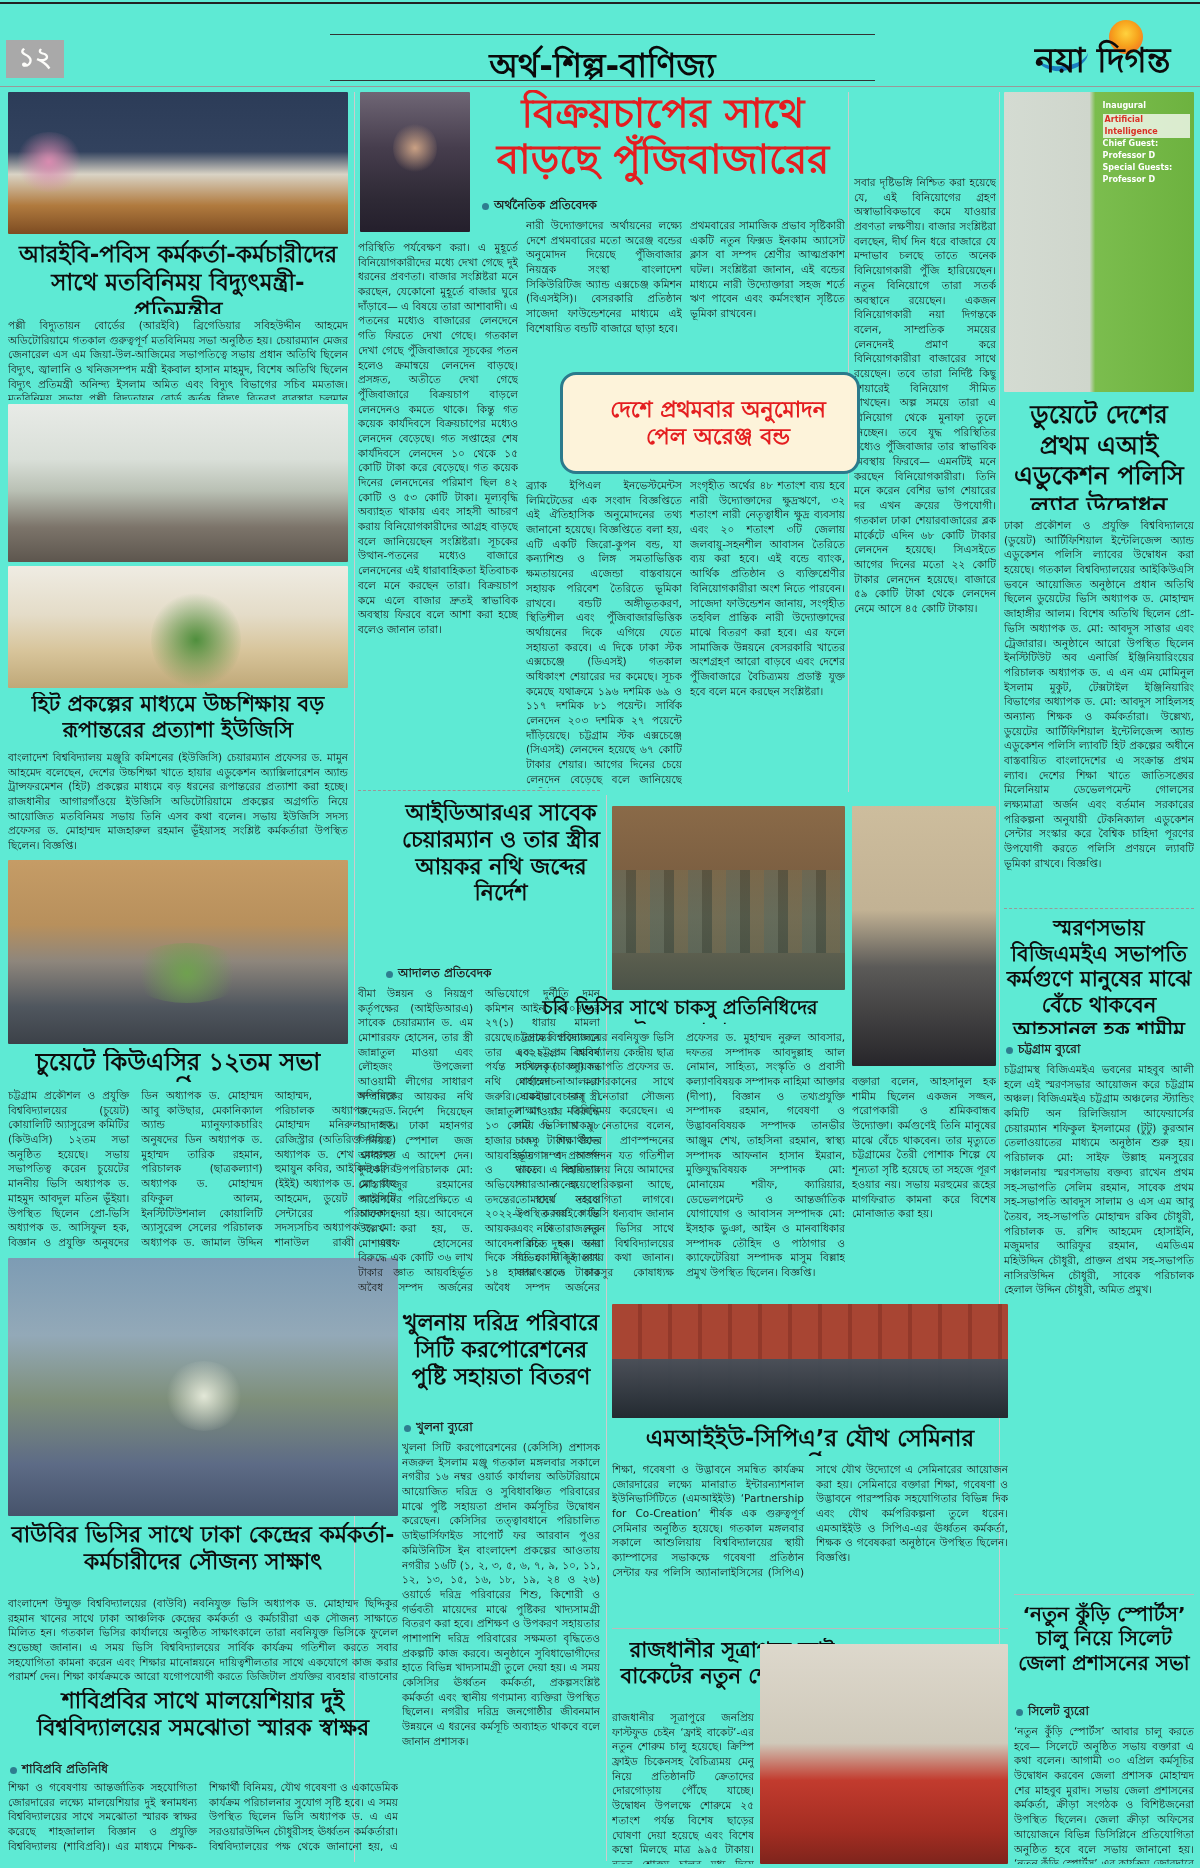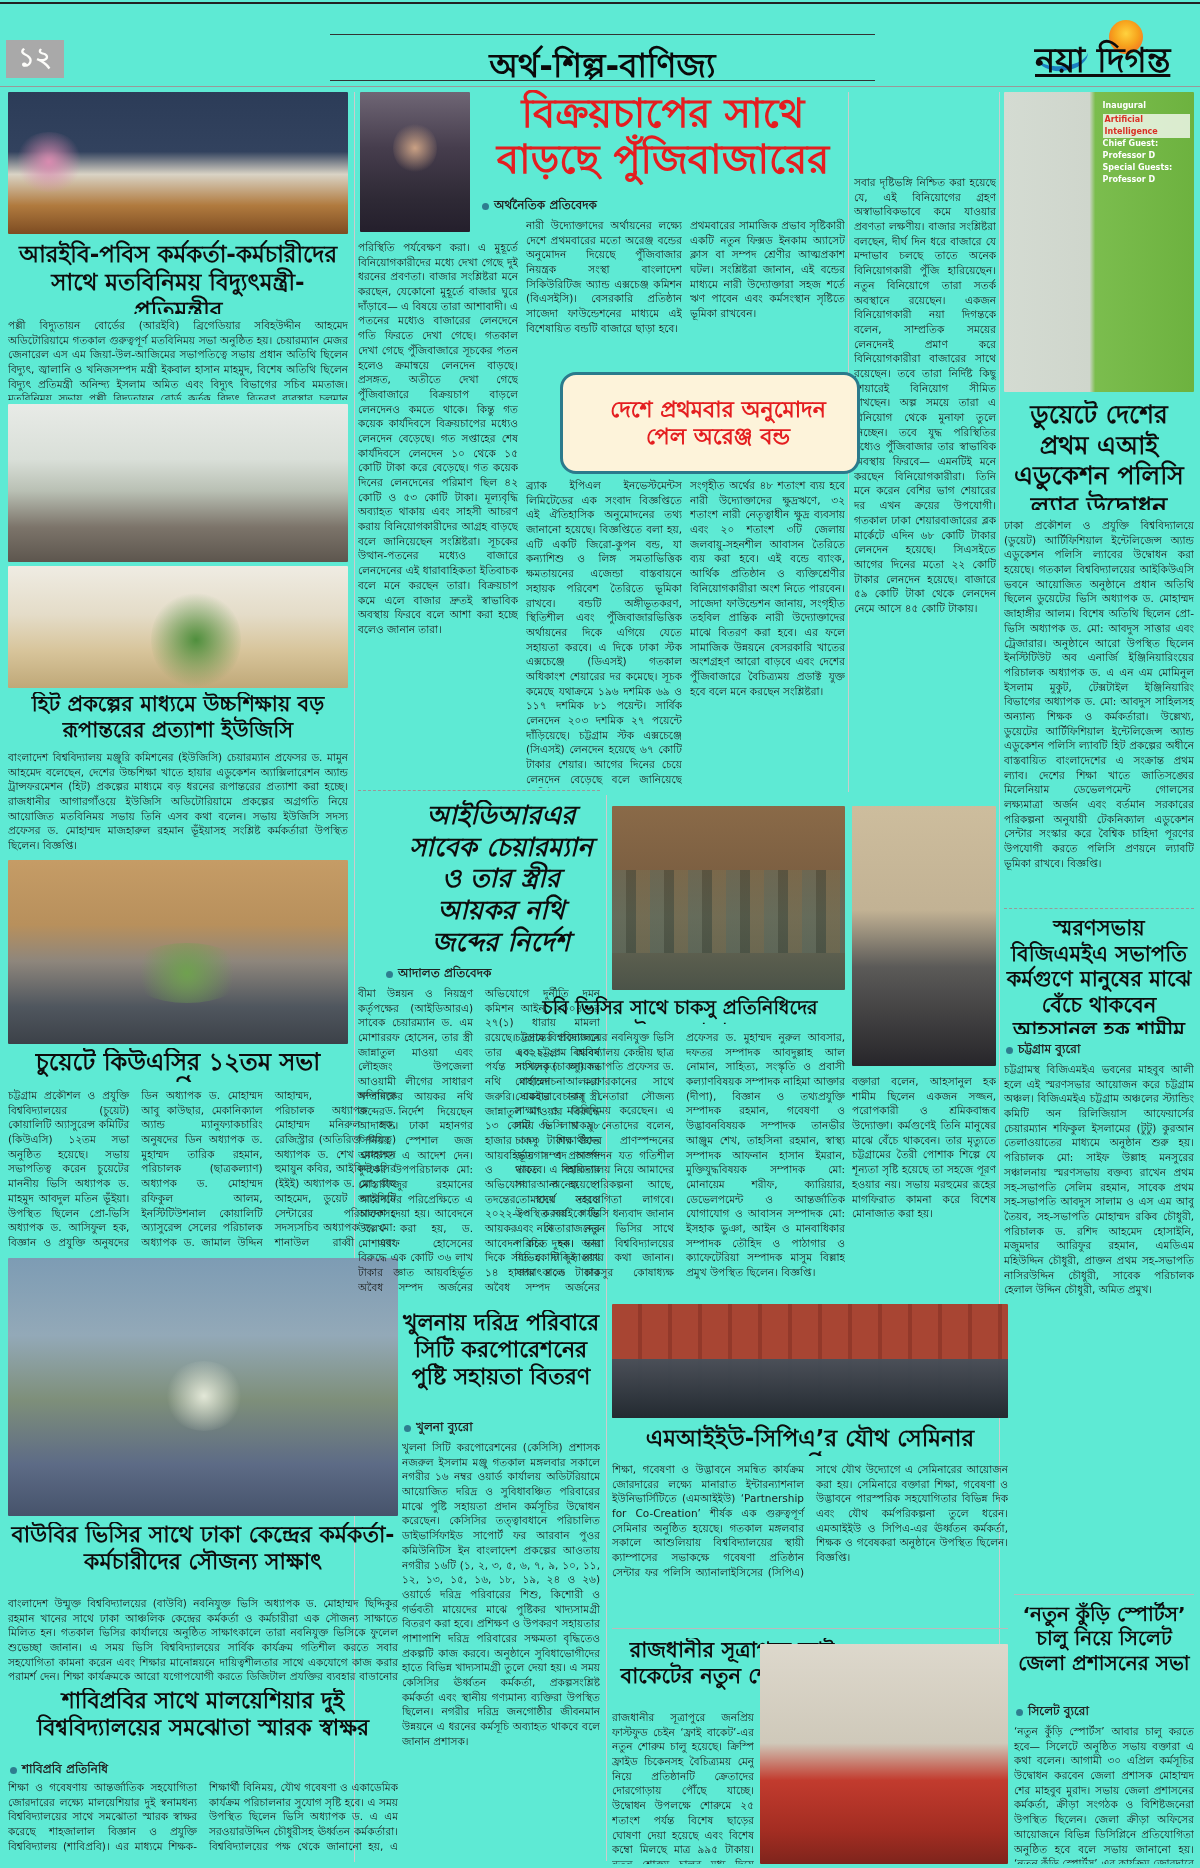--- a/index.html
+++ b/index.html
@@ -52,21 +52,21 @@
   .pageno{background:#a9a9a9;color:#fdfdfa;display:flex;align-items:center;justify-content:center;
       font-size:26px;font-weight:bold;}
   .hdr-date{font-size:12px;line-height:1.5;color:#222;}
   .hdr-date .em{font-family:"Liberation Serif","DejaVu Serif",serif;}
   .section-title{font-size:33px;font-weight:bold;text-align:center;color:#0a0a0a;}
   .logo{font-size:34px;font-weight:900;color:#0c0c0c;position:relative;white-space:nowrap;}
   .logo .sun{position:absolute;left:46%;top:-14px;width:34px;height:34px;border-radius:50%;
       background:radial-gradient(circle at 50% 40%,#ffd23e 0%,#f7a41d 45%,#f05a23 100%);z-index:0;}
   .logo .swoosh{position:absolute;left:2px;top:16px;width:52px;height:16px;border:0;
       border-bottom:5px solid #1a7fc1;border-radius:0 0 60% 60%/0 0 100% 100%;transform:rotate(-6deg);z-index:0;}
-  .logo .txt{position:relative;z-index:1;text-decoration:underline;}
+  .logo .txt{position:relative;z-index:1;}
 </style>
 </head>
 <body>
 
 <div id="page">
 
   <div class="abs rule-h" style="left:0;top:2px;width:1200px;"></div>
   <div class="abs pageno" style="left:6px;top:40px;width:58px;height:38px;">১২</div>
   <div class="abs rule-thin" style="left:330px;top:34px;width:545px;background:#333;"></div>
   <div class="abs section-title" style="left:330px;top:40px;width:545px;">অর্থ-শিল্প-বাণিজ্য</div>
@@ -113,21 +113,21 @@
   <div class="abs body-txt" style="left:526px;top:218px;width:156px;height:148px;">নারী উদ্যোক্তাদের অর্থায়নের লক্ষ্যে দেশে প্রথমবারের মতো অরেঞ্জ বন্ডের অনুমোদন দিয়েছে পুঁজিবাজার নিয়ন্ত্রক সংস্থা বাংলাদেশ সিকিউরিটিজ অ্যান্ড এক্সচেঞ্জ কমিশন (বিএসইসি)। বেসরকারি প্রতিষ্ঠান সাজেদা ফাউন্ডেশনের মাধ্যমে এই বিশেষায়িত বন্ডটি বাজারে ছাড়া হবে।</div>
   <div class="abs body-txt" style="left:526px;top:478px;width:156px;height:310px;">ব্র্যাক ইপিএল ইনভেস্টমেন্টস লিমিটেডের এক সংবাদ বিজ্ঞপ্তিতে এই ঐতিহাসিক অনুমোদনের তথ্য জানানো হয়েছে। বিজ্ঞপ্তিতে বলা হয়, এটি একটি জিরো-কুপন বন্ড, যা কন্যাশিশু ও লিঙ্গ সমতাভিত্তিক ক্ষমতায়নের এজেন্ডা বাস্তবায়নে সহায়ক পরিবেশ তৈরিতে ভূমিকা রাখবে। বন্ডটি অঙ্গীভূতকরণ, স্থিতিশীল এবং পুঁজিবাজারভিত্তিক অর্থায়নের দিকে এগিয়ে যেতে সহায়তা করবে। এ দিকে ঢাকা স্টক এক্সচেঞ্জে (ডিএসই) গতকাল অধিকাংশ শেয়ারের দর কমেছে। সূচক কমেছে যথাক্রমে ১৯৬ দশমিক ৬৯ ও ১১৭ দশমিক ৮১ পয়েন্ট। সার্বিক লেনদেন ২০৩ দশমিক ২৭ পয়েন্টে দাঁড়িয়েছে। চট্টগ্রাম স্টক এক্সচেঞ্জে (সিএসই) লেনদেন হয়েছে ৬৭ কোটি টাকার শেয়ার। আগের দিনের চেয়ে লেনদেন বেড়েছে বলে জানিয়েছে সংশ্লিষ্ট সূত্র।</div>
   <div class="abs body-txt" style="left:690px;top:218px;width:155px;height:148px;">প্রথমবারের সামাজিক প্রভাব সৃষ্টিকারী একটি নতুন ফিক্সড ইনকাম অ্যাসেট ক্লাস বা সম্পদ শ্রেণীর আত্মপ্রকাশ ঘটল। সংশ্লিষ্টরা জানান, এই বন্ডের মাধ্যমে নারী উদ্যোক্তারা সহজ শর্তে ঋণ পাবেন এবং কর্মসংস্থান সৃষ্টিতে ভূমিকা রাখবেন।</div>
   <div class="abs body-txt" style="left:690px;top:478px;width:155px;height:310px;">সংগৃহীত অর্থের ৪৮ শতাংশ ব্যয় হবে নারী উদ্যোক্তাদের ক্ষুদ্রঋণে, ৩২ শতাংশ নারী নেতৃত্বাধীন ক্ষুদ্র ব্যবসায় এবং ২০ শতাংশ ৩টি জেলায় জলবায়ু-সহনশীল আবাসন তৈরিতে ব্যয় করা হবে। এই বন্ডে ব্যাংক, আর্থিক প্রতিষ্ঠান ও ব্যক্তিশ্রেণীর বিনিয়োগকারীরা অংশ নিতে পারবেন। সাজেদা ফাউন্ডেশন জানায়, সংগৃহীত তহবিল প্রান্তিক নারী উদ্যোক্তাদের মাঝে বিতরণ করা হবে। এর ফলে সামাজিক উন্নয়নে বেসরকারি খাতের অংশগ্রহণ আরো বাড়বে এবং দেশের পুঁজিবাজারে বৈচিত্র্যময় প্রডাক্ট যুক্ত হবে বলে মনে করছেন সংশ্লিষ্টরা।</div>
   <div class="abs body-txt" style="left:854px;top:175px;width:142px;height:614px;">সবার দৃষ্টিভঙ্গি নিশ্চিত করা হয়েছে যে, এই বিনিয়োগের গ্রহণ অস্বাভাবিকভাবে কমে যাওয়ার প্রবণতা লক্ষণীয়। বাজার সংশ্লিষ্টরা বলছেন, দীর্ঘ দিন ধরে বাজারে যে মন্দাভাব চলছে তাতে অনেক বিনিয়োগকারী পুঁজি হারিয়েছেন। নতুন বিনিয়োগে তারা সতর্ক অবস্থানে রয়েছেন। একজন বিনিয়োগকারী নয়া দিগন্তকে বলেন, সাম্প্রতিক সময়ের লেনদেনই প্রমাণ করে বিনিয়োগকারীরা বাজারের সাথে রয়েছেন। তবে তারা নির্দিষ্ট কিছু শেয়ারেই বিনিয়োগ সীমিত রাখছেন। অল্প সময়ে তারা এ বিনিয়োগ থেকে মুনাফা তুলে নিচ্ছেন। তবে যুদ্ধ পরিস্থিতির মধ্যেও পুঁজিবাজার তার স্বাভাবিক অবস্থায় ফিরবে— এমনটিই মনে করছেন বিনিয়োগকারীরা। তিনি মনে করেন বেশির ভাগ শেয়ারের দর এখন ক্রয়ের উপযোগী। গতকাল ঢাকা শেয়ারবাজারের ব্লক মার্কেটে এদিন ৬৮ কোটি টাকার লেনদেন হয়েছে। সিএসইতে আগের দিনের মতো ২২ কোটি টাকার লেনদেন হয়েছে। বাজারে ৫৯ কোটি টাকা থেকে লেনদেন নেমে আসে ৪৫ কোটি টাকায়।</div>
   <div class="abs box-orange" style="left:560px;top:372px;width:278px;height:96px;padding-left:16px;">
     <div class="in">দেশে প্রথমবার অনুমোদন পেল অরেঞ্জ বন্ড</div>
   </div>
 
   <div class="abs dashes" style="left:358px;top:790px;width:242px;"></div>
-  <div class="abs hl" style="left:400px;top:800px;width:202px;height:160px;font-size:26px;font-style:italic;">আইডিআরএর সাবেক চেয়ারম্যান ও তার স্ত্রীর আয়কর নথি জব্দের নির্দেশ</div>
+  <div class="abs hl" style="left:400px;top:800px;width:202px;height:160px;font-size:22px;">আইডিআরএর সাবেক চেয়ারম্যান ও তার স্ত্রীর আয়কর নথি জব্দের নির্দেশ</div>
   <div class="abs byline" style="left:386px;top:964px;">
     <span class="dot"></span>
     <span>আদালত প্রতিবেদক</span>
   </div>
   <div class="abs body-txt c2" style="left:358px;top:986px;width:242px;height:312px;">বীমা উন্নয়ন ও নিয়ন্ত্রণ কর্তৃপক্ষের (আইডিআরএ) সাবেক চেয়ারম্যান ড. এম মোশাররফ হোসেন, তার স্ত্রী জান্নাতুল মাওয়া এবং লৌহজং উপজেলা আওয়ামী লীগের সাধারণ সম্পাদকের আয়কর নথি জব্দের নির্দেশ দিয়েছেন আদালত। ঢাকা মহানগর সিনিয়র স্পেশাল জজ আদালত এ আদেশ দেন। দুদকের উপপরিচালক মো: মোস্তাফিজুর রহমানের আবেদনের পরিপ্রেক্ষিতে এ আদেশ দেয়া হয়। আবেদনে উল্লেখ করা হয়, ড. মোশাররফ হোসেনের বিরুদ্ধে এক কোটি ৩৬ লাখ টাকার জ্ঞাত আয়বহির্ভূত অবৈধ সম্পদ অর্জনের অভিযোগে দুর্নীতি দমন কমিশন আইন, ২০০৪-এর ২৭(১) ধারায় মামলা রয়েছে। তদন্তের প্রয়োজনে তার ২০২২-২৩ করবর্ষ পর্যন্ত দাখিলকৃত আয়কর নথি পর্যালোচনা করা জরুরি। একইভাবে তার স্ত্রী জান্নাতুল মাওয়ার বিরুদ্ধে ১৩ কোটি ৩৮ লাখ ৯৮ হাজার ৩৭৩ টাকার জ্ঞাত আয়বহির্ভূত সম্পদ অর্জন ও তাতে সহায়তার অভিযোগ আনা হয়েছে। তদন্তের স্বার্থে তারও ২০২২-২৩ করবর্ষ পর্যন্ত আয়কর নথি জব্দের আবেদন করে দুদক। অন্য দিকে সাত কোটি দুই লাখ ১৪ হাজার ৪০৬ টাকার অবৈধ সম্পদ অর্জনের অভিযোগে তদন্তাধীন মামলার আসামি আব্দুর রশিদ শিকদারের স্ত্রীর নথিও জব্দ করা প্রয়োজন। আইন ও বিধিমালা অনুযায়ী এসব নথি জব্দ করা প্রয়োজন।</div>
 
   <div class="abs photo ph-cu" style="left:612px;top:806px;width:233px;height:184px;"></div>
   <div class="abs hl" style="left:515px;top:996px;width:330px;height:28px;font-size:19px;">চবি ভিসির সাথে চাকসু প্রতিনিধিদের সৌজন্য সাক্ষাৎ</div>
   <div class="abs body-txt c2" style="left:515px;top:1030px;width:330px;height:268px;">চট্টগ্রাম বিশ্ববিদ্যালয়ের নবনিযুক্ত ভিসি এবং চট্টগ্রাম বিশ্ববিদ্যালয় কেন্দ্রীয় ছাত্র সংসদের (চাকসু) সভাপতি প্রফেসর ড. মোহাম্মদ আল-ফোরকানের সাথে সোমবার চাকসু নেতারা সৌজন্য সাক্ষাৎ ও মতবিনিময় করেছেন। এ সময় ভিসি চাকসু নেতাদের বলেন, চাকসু শিক্ষার্থীদের প্রাণস্পন্দনের জায়গা। এ প্রাণস্পন্দন যত গতিশীল থাকবে। এ বিশ্ববিদ্যালয় নিয়ে আমাদের সবার অনেক পরিকল্পনা আছে, তোমাদের সহযোগিতা লাগবে। উপস্থিত সবাইকে ভিসি ধন্যবাদ জানান এবং নেতারা নতুন ভিসির সাথে পরিচিত হন। তারা বিশ্ববিদ্যালয়ের বিভিন্ন দাবি-দাওয়ার কথা জানান। সাক্ষাৎকালে চাকসুর কোষাধ্যক্ষ প্রফেসর ড. মুহাম্মদ নুরুল আবসার, দফতর সম্পাদক আবদুল্লাহ আল নোমান, সাহিত্য, সংস্কৃতি ও প্রবাসী কল্যাণবিষয়ক সম্পাদক নাহিমা আক্তার (দীপা), বিজ্ঞান ও তথ্যপ্রযুক্তি সম্পাদক রহমান, গবেষণা ও উদ্ভাবনবিষয়ক সম্পাদক তানভীর আঞ্জুম শেখ, তাহসিনা রহমান, স্বাস্থ্য সম্পাদক আফনান হাসান ইমরান, মুক্তিযুদ্ধবিষয়ক সম্পাদক মো: মোনায়েম শরীফ, ক্যারিয়ার, ডেভেলপমেন্ট ও আন্তর্জাতিক যোগাযোগ ও আবাসন সম্পাদক মো: ইসহাক ভুঞা, আইন ও মানবাধিকার সম্পাদক তৌহিদ ও পাঠাগার ও ক্যাফেটেরিয়া সম্পাদক মাসুম বিল্লাহ প্রমুখ উপস্থিত ছিলেন। বিজ্ঞপ্তি।</div>
 

